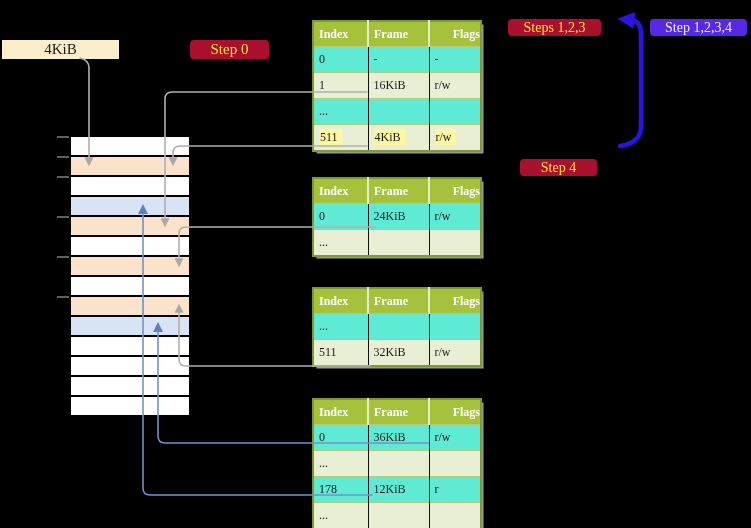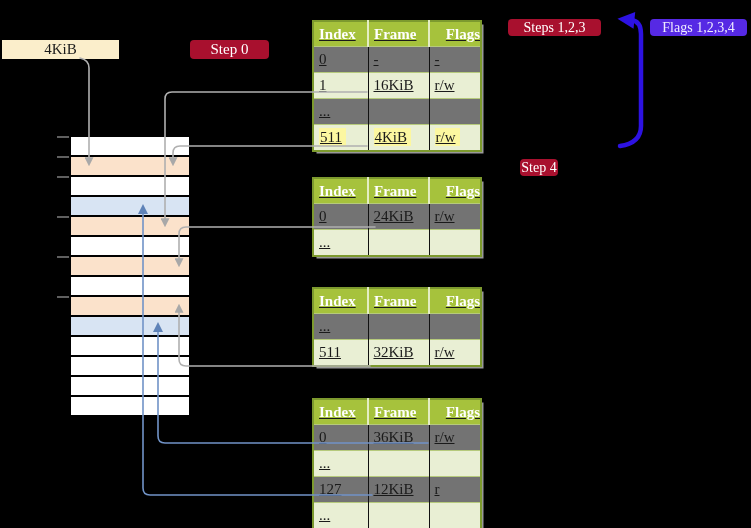--- a/index.html
+++ b/index.html
@@ -10,39 +10,39 @@
     --celltext:#1a1a1a;
   }
   html,body{margin:0;padding:0;background:#000;}
   #canvas{position:relative;width:751px;height:528px;background:var(--bg);overflow:hidden;
           font-family:"Liberation Serif","DejaVu Serif",serif;}
   
   #frame-label{position:absolute;left:2px;top:40px;width:117px;height:19px;background:var(--labelbg);
     color:var(--celltext);font-size:15px;display:flex;align-items:center;justify-content:center;}
   
   .badge{position:absolute;border-radius:4px;display:flex;align-items:center;justify-content:center;
-    color:#ffffff;white-space:nowrap;}
+    color:#fde047;white-space:nowrap;}
   .badge.red{background:var(--badgered);}
   .badge.blue{background:var(--badgeblue);color:#efecff;}
   #badge-step0{left:190px;top:40px;width:79px;height:19px;font-size:15px;}
   #badge-steps123{left:508px;top:19px;width:93px;height:17px;font-size:14px;}
   #badge-steps1234{left:650px;top:19px;width:97px;height:17px;font-size:14px;}
-  #badge-step4{left:520px;top:159px;width:38px;height:17px;font-size:14px;}
+  #badge-step4{left:520px;top:159px;width:77px;height:17px;font-size:14px;}
   
   #memcol{position:absolute;left:69px;top:135px;width:122px;height:282px;box-sizing:border-box;
     border:2px solid #000;background:#000;}
   .memrow{height:18px;border-bottom:2px solid #000;}
   .memrow:last-child{border-bottom:none;}
   .memrow.white{background:#ffffff;}
   .memrow.peach{background:var(--peach);}
   .memrow.blue{background:var(--lightblue);}
   
-  table.ptable{position:absolute;left:312px;border-collapse:collapse;background:#737373;
+  table.ptable{position:absolute;left:312px;border-collapse:collapse;background:#5eead4;
     border:2px solid var(--tblborder);box-shadow:3px 3px 0 -1.5px #999999;
-    font-size:15px;color:var(--celltext);table-layout:fixed;text-decoration:underline;}
+    font-size:12px;color:var(--celltext);table-layout:fixed;}
   table.ptable th{background:var(--hdrgreen);color:#ffffff;font-weight:bold;text-align:left;
     height:24px;padding:0 0 0 5px;border-right:2px solid var(--hdrsep);}
   table.ptable th:last-child{border-right:none;text-align:right;}
   table.ptable td{height:25px;padding:0 0 0 5px;border-right:1.5px solid #111;
     border-top:1px solid var(--rowsep);overflow:hidden;}
   table.ptable td:last-child{border-right:none;}
   table.ptable tr.shaded td{background:var(--shadegreen);}
   .hl{background:var(--hlyellow);padding:1px 4px 1px 1px;}
   
   #overlay{position:absolute;left:0;top:0;width:751px;height:528px;pointer-events:none;z-index:10;}
@@ -53,21 +53,21 @@
 </style>
 </head>
 <body>
 
 <div id="canvas">
 
   <div id="frame-label">4KiB</div>
 
   <div id="badge-step0" class="badge red">Step 0</div>
   <div id="badge-steps123" class="badge red">Steps 1,2,3</div>
-  <div id="badge-steps1234" class="badge blue">Flags 1,2,3,4</div>
+  <div id="badge-steps1234" class="badge blue">Step 1,2,3,4</div>
   <div id="badge-step4" class="badge red">Step 4</div>
 
   <div id="memcol">
       <div class="memrow white"></div>
       <div class="memrow peach"></div>
       <div class="memrow white"></div>
       <div class="memrow blue"></div>
       <div class="memrow peach"></div>
       <div class="memrow white"></div>
       <div class="memrow peach"></div>
@@ -187,21 +187,21 @@
             <td>0</td>
             <td>36KiB</td>
             <td>r/w</td>
           </tr>
           <tr class="shaded">
             <td>...</td>
             <td></td>
             <td></td>
           </tr>
           <tr>
-            <td>127</td>
+            <td>178</td>
             <td>12KiB</td>
             <td>r</td>
           </tr>
           <tr class="shaded">
             <td>...</td>
             <td></td>
             <td></td>
           </tr>
         </tbody>
       </table>

